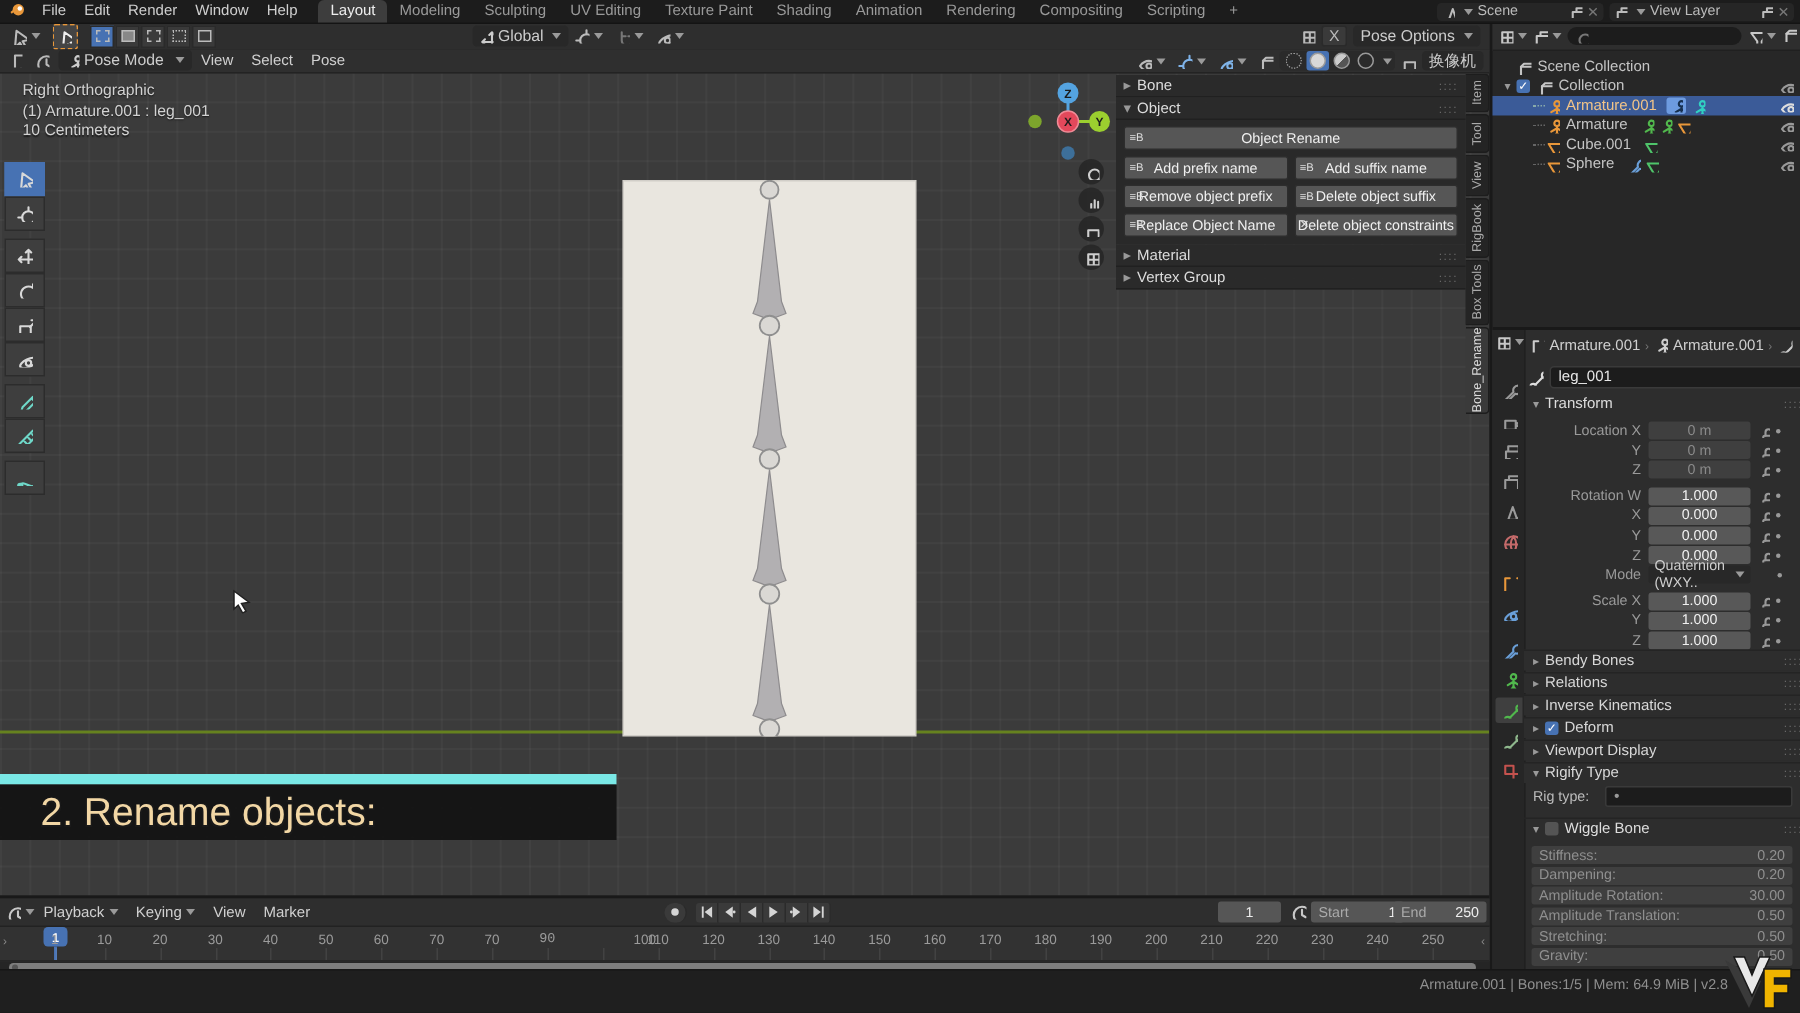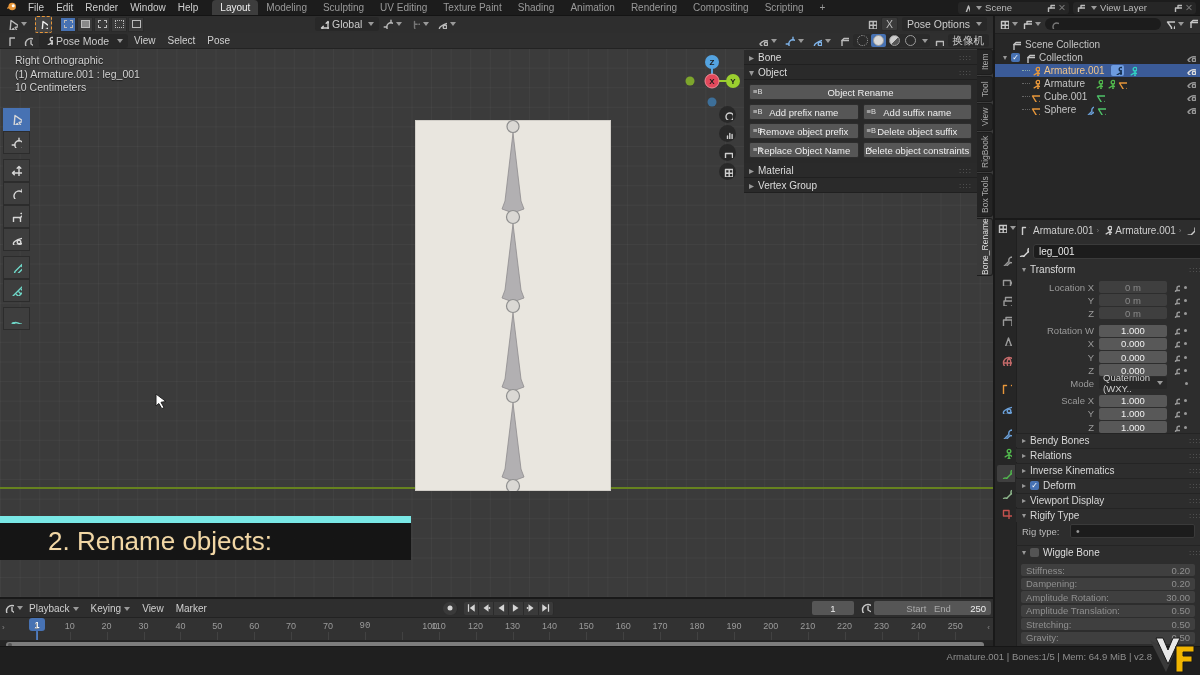--- a/index.html
+++ b/index.html
@@ -17,21 +17,21 @@
   .tb-sel{display:flex;align-items:center;height:12px;background:#262626;border-radius:3px;padding:0 3px;margin-left:4px;color:#bbb;font-size:9.5px;gap:3px;}
   
   .toolrow{left:0;top:15px;width:993px;height:18px;background:#2e2e2e;border-bottom:1px solid #232323;display:flex;align-items:center;z-index:20;}
   .tsbtn{height:14px;display:flex;align-items:center;padding:0 4px;border-radius:2px;color:#bbb;}
   .activeTool{width:15px;height:15px;border:1px dashed #e8973a;border-radius:2px;display:flex;align-items:center;justify-content:center;color:#eee;margin:0 4px;background:#444;}
   .selmode{width:14px;height:13px;background:#3a3a3a;border:1px solid #2a2a2a;margin-right:1px;display:flex;align-items:center;justify-content:center;}
   .selmode .bx{width:7px;height:6px;border:1px dashed #bbb;}
   .selmode.on{background:#4772b3;}
   .pill{display:flex;align-items:center;height:14px;background:#282828;border-radius:3px;padding:0 5px;color:#ccc;gap:3px;}
   
-  .vph{left:0;top:33px;width:993px;height:15px;background:#2f2f2f;border-bottom:1px solid #232323;display:flex;align-items:center;z-index:20;}
+  .vph{left:0;top:33px;width:993px;height:15px;background:#2f2f2f;border-bottom:1px solid #232323;display:flex;z-index:20;}
   .vmenu{padding:0 6px;color:#d0d0d0;font-size:10px;}
   .shadegrp{display:flex;align-items:center;background:#2a2a2a;border-radius:3px;height:13px;padding:0 2px;gap:1px;}
   .sph{width:11px;height:11px;border-radius:50%;border:1px solid #9a9a9a;box-sizing:border-box;}
   .sphwrap{width:15px;height:13px;display:flex;align-items:center;justify-content:center;border-radius:2px;}
   .sphwrap.on{background:#4772b3;}
   
   .canvas{left:0;top:48px;width:993px;height:549px;background-color:#3b3b3b;
     background-image:linear-gradient(rgba(255,255,255,.032) 1px,transparent 1px),linear-gradient(90deg,rgba(255,255,255,.032) 1px,transparent 1px);
     background-size:19.6px 19.6px;overflow:hidden;}
   .yaxis{left:0;top:439px;width:100%;height:1.5px;background:#66821f;}
@@ -45,21 +45,21 @@
   .rpbody{background:rgba(40,40,40,.95);padding:4px 5px 5px 5px;}
   .rbtn{height:14px;background:#565656;border:1px solid #2d2d2d;border-radius:2px;color:#efefef;display:flex;align-items:center;justify-content:center;font-size:9.5px;gap:3px;position:relative;}
   .rbtn .bic{position:absolute;left:3px;color:#dedede;font-size:7.5px;line-height:1;}
   
   .stab{position:absolute;left:977px;width:15px;background:#242424;color:#aaa;border:1px solid #1d1d1d;border-right:none;border-radius:3px 0 0 3px;
     writing-mode:vertical-rl;transform:rotate(180deg);display:flex;align-items:center;justify-content:center;font-size:8.5px;}
   .stab.on{background:#3a3a3a;color:#ddd;}
   
   .capbar{left:0;top:468px;width:411px;height:7px;background:#7ae8e6;}
   .capbox{left:0;top:475px;width:411px;height:37px;background:rgba(18,18,18,.93);display:flex;align-items:center;}
-  .captext{margin-left:48px;font-size:26px;color:#f2d7a5;text-shadow:1px 1px 0 #1a1a1a,-1px 1px 0 #1a1a1a,1px -1px 0 #1a1a1a;}
+  .captext{margin-left:27px;font-size:26px;color:#f2d7a5;text-shadow:1px 1px 0 #1a1a1a,-1px 1px 0 #1a1a1a,1px -1px 0 #1a1a1a;}
   
   .ltools{left:3px;top:60px;width:25px;}
   .tool{width:25px;height:21px;background:#3e3e3e;border:1px solid #2c2c2c;display:flex;align-items:center;justify-content:center;color:#d8d8d8;margin-bottom:0;}
   .tool.grp{margin-top:5px;}
   .tool.on{background:#4772b3;border-color:#4772b3;}
   .tool.teal{color:#6fd8c9;}
   
   .rcol{left:993px;top:15px;width:207px;height:631px;background:#272727;border-left:2px solid #191919;}
   .outhead{height:18px;background:#2e2e2e;border-bottom:1px solid #202020;display:flex;align-items:center;padding:0 4px;gap:4px;}
   .search{flex:1;height:12px;background:#1c1c1c;border-radius:6px;display:flex;align-items:center;padding:0 5px;color:#777;gap:3px;}
@@ -1063,21 +1063,21 @@
               <path d="M11 2h2v12h-2zM2 2l8 6-8 6z"></path>
             </svg>
           </span>
       </span>
       <span class="framebox" style="left:812px;top:2px;width:42px">
           <span>1</span>
         </span>
       <svg class="ic" style="position:absolute;left:860px;top:3px;width:11px;height:11px">
           <use href="#i-clock"></use>
         </svg>
-      <span class="framebox" style="left:874px;top:2px;width:52px;padding:0 21px">
+      <span class="framebox" style="left:874px;top:2px;width:52px;justify-content:space-between;padding:0 5px">
         <span style="color:#aaa">Start</span>
           <span>1</span>
       </span>
       <span class="framebox" style="left:929px;top:2px;width:52px;justify-content:space-between;padding:0 5px">
         <span style="color:#aaa">End</span>
           <span>250</span>
       </span>
     </div>
     <div class="ruler" id="ruler">
       <span style="position:absolute;left:2px;top:5px;color:#888;font-size:8px">›</span>

